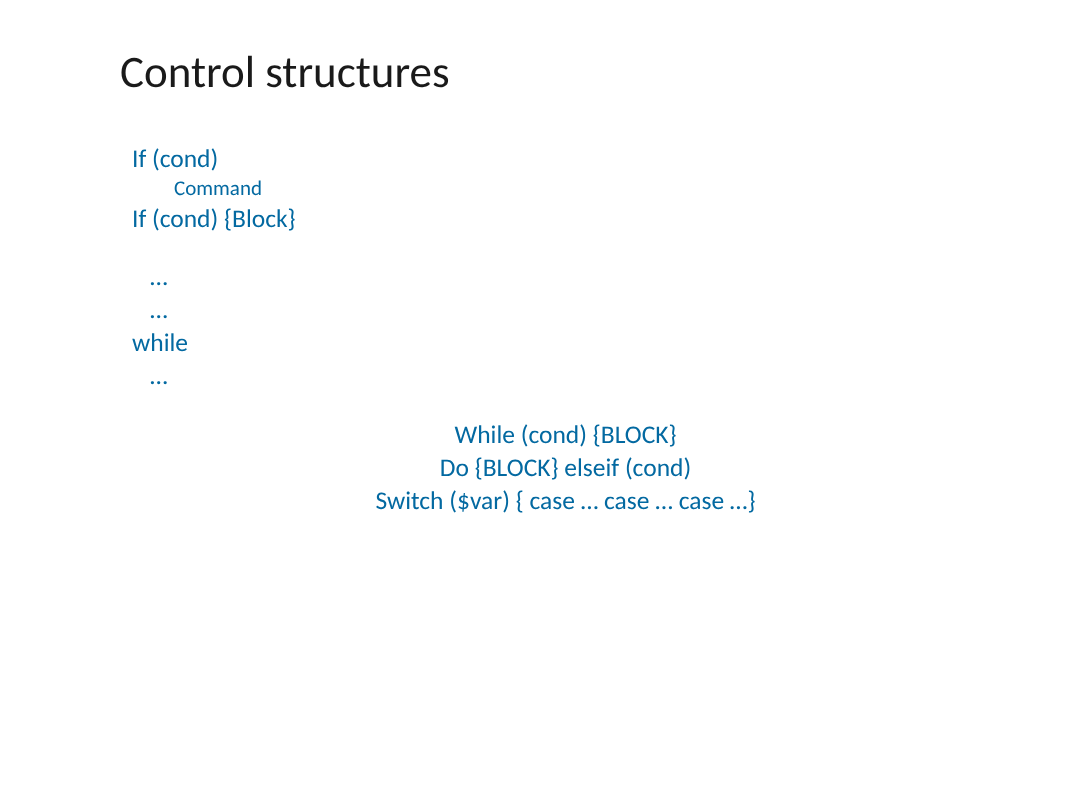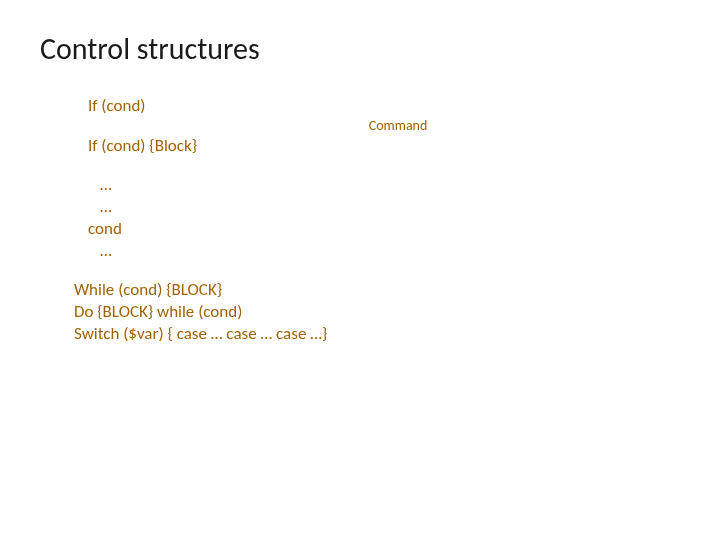--- a/index.html
+++ b/index.html
@@ -13,53 +13,54 @@
       overflow: hidden;
     }
     .slide {
       padding: 30px 40px;
     }
     .title {
       font-size: 30px;
       font-weight: 400;
       color: #1a1a1a;
       margin-bottom: 28px;
+      margin-left: 40px;
     }
     .content {
       padding-left: 48px;
       font-size: 17px;
       line-height: 1.28;
-      color: #a16207;
+      color: #0369a1;
     }
     .line { white-space: pre; }
-    .indent-1 { padding-left: 28px; text-align: center; }
+    .indent-1 { padding-left: 28px; }
     .indent-sm { padding-left: 12px; }
     .small { font-size: 14px; }
     .gap { height: 18px; }
-    .outdent { margin-left: -14px; }
+    .outdent { margin-left: -14px; text-align: center; }
   </style>
 </head>
 <body>
 
 <div class="slide">
   <h1 class="title">Control structures</h1>
 
   <div class="content">
     <div class="line">If (cond)</div>
     <div class="line indent-1 small">Command</div>
     <div class="line">If (cond) {Block}</div>
 
     <div class="gap"></div>
 
     <div class="line indent-sm">…</div>
     <div class="line indent-sm">…</div>
-    <div class="line">cond</div>
+    <div class="line">while</div>
     <div class="line indent-sm">…</div>
 
     <div class="gap"></div>
 
     <div class="outdent">
       <div class="line">While (cond) {BLOCK}</div>
-      <div class="line">Do {BLOCK} while (cond)</div>
+      <div class="line">Do {BLOCK} elseif (cond)</div>
       <div class="line">Switch ($var) { case … case … case …}</div>
     </div>
   </div>
 </div>
 
 </body></html>

